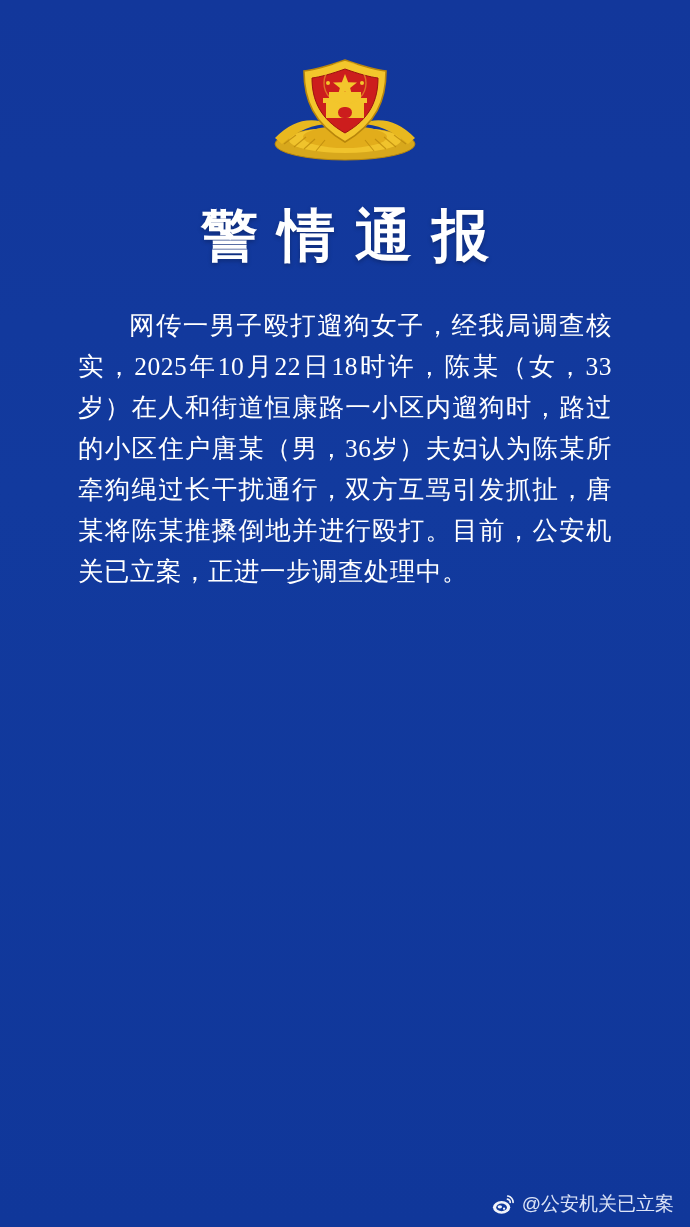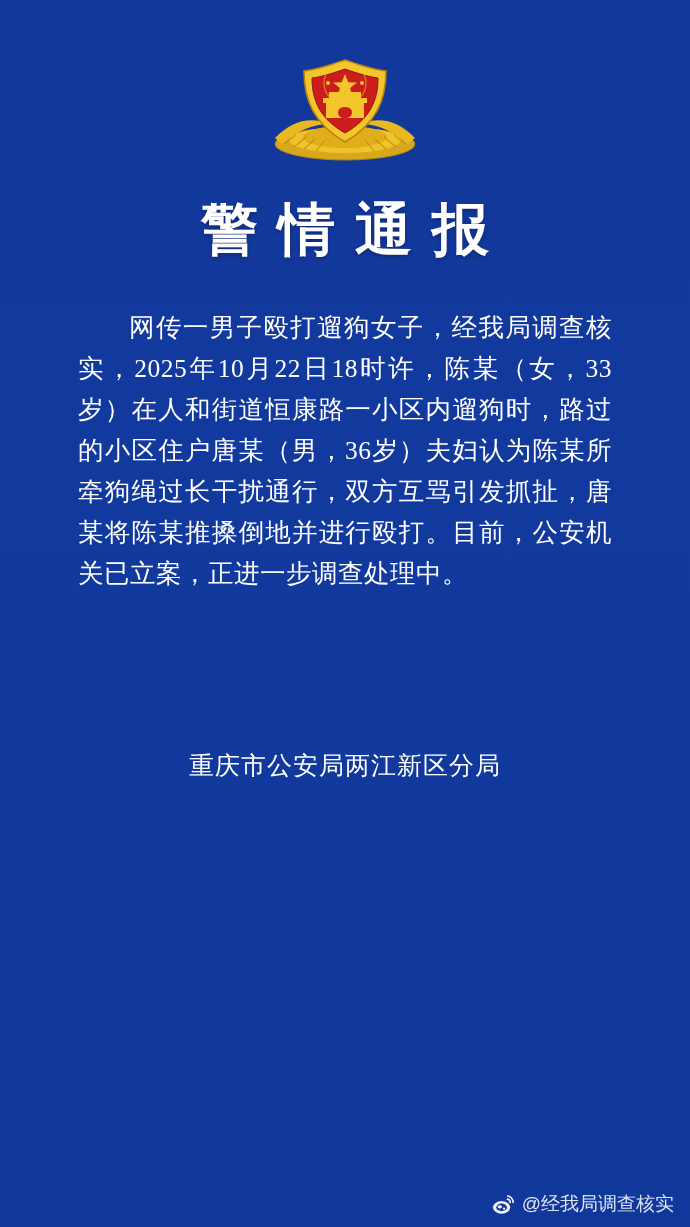--- a/index.html
+++ b/index.html
@@ -40,29 +40,29 @@
     width: 150px;
     height: 118px;
   }
 
   
   .title {
     text-align: center;
     font-size: 57px;
     letter-spacing: 20px;
     font-weight: 700;
-    margin-top: 22px;
+    margin-top: 28px;
     margin-left: 20px;
     text-shadow: 0 2px 4px rgba(0,0,0,.25);
     font-family: "DejaVu Serif", "Liberation Serif", serif;
   }
 
   
   .body-text {
-    margin: 38px 78px 0 78px;
+    margin: 30px 78px 0 78px;
     font-size: 25.5px;
     line-height: 41px;
     text-align: justify;
     text-justify: inter-ideograph;
     text-indent: 2em;
     letter-spacing: 0.5px;
     font-family: "Liberation Serif", "DejaVu Serif", serif;
   }
 
   
@@ -141,30 +141,29 @@
         <circle cx="75" cy="31" r="21" fill="none" stroke="#f3c62c" stroke-width="1.4" opacity=".5"></circle>
       </svg>
     </div>
   </div>
 
   <div class="title">警情通报</div>
 
   <div class="body-text">网传一男子殴打遛狗女子，经我局调查核实，2025年10月22日18时许，陈某（女，33岁）在人和街道恒康路一小区内遛狗时，路过的小区住户唐某（男，36岁）夫妇认为陈某所牵狗绳过长干扰通行，双方互骂引发抓扯，唐某将陈某推搡倒地并进行殴打。目前，公安机关已立案，正进一步调查处理中。</div>
 
   <div class="signature">
-    <span class="sig-line">重庆市公安局两江新区分局</span>
   </div>
 
   <div class="footer">
     <span class="weibo-icon">
       <svg viewBox="0 0 24 24" xmlns="http://www.w3.org/2000/svg">
         <ellipse cx="10" cy="15" rx="9" ry="6.6" fill="#ffffff"></ellipse>
         <ellipse cx="10" cy="15" rx="5.6" ry="4" fill="#123a9c"></ellipse>
         <ellipse cx="8.2" cy="14.4" rx="2.3" ry="1.7" fill="#ffffff"></ellipse>
         <circle cx="12.6" cy="16.4" r="1.2" fill="#ffffff"></circle>
         <path d="M16.4 3.2 a6.4 6.4 0 0 1 5.6 6.6" fill="none" stroke="#ffffff" stroke-width="1.7" stroke-linecap="round"></path>
         <path d="M16.1 6.4 a3.4 3.4 0 0 1 2.9 3.4" fill="none" stroke="#ffffff" stroke-width="1.7" stroke-linecap="round"></path>
       </svg>
     </span>
-    <span>@经我局调查核实</span>
+    <span>@公安机关已立案</span>
   </div>
 
 </div>
 
 </body></html>

